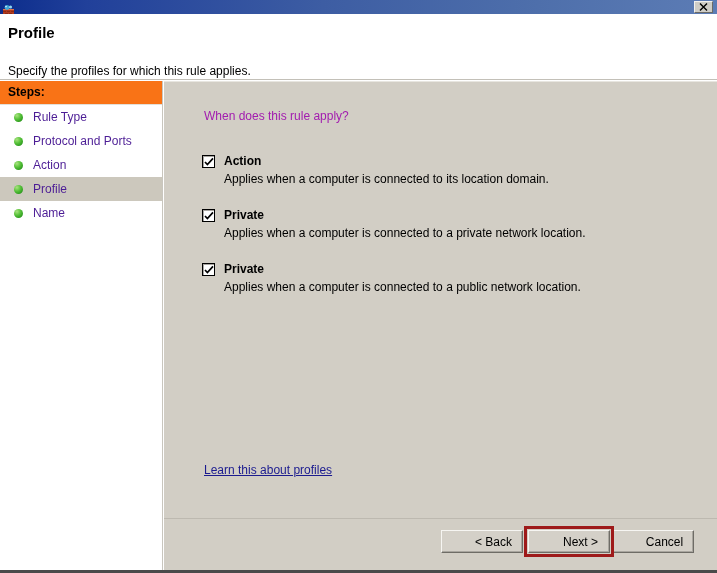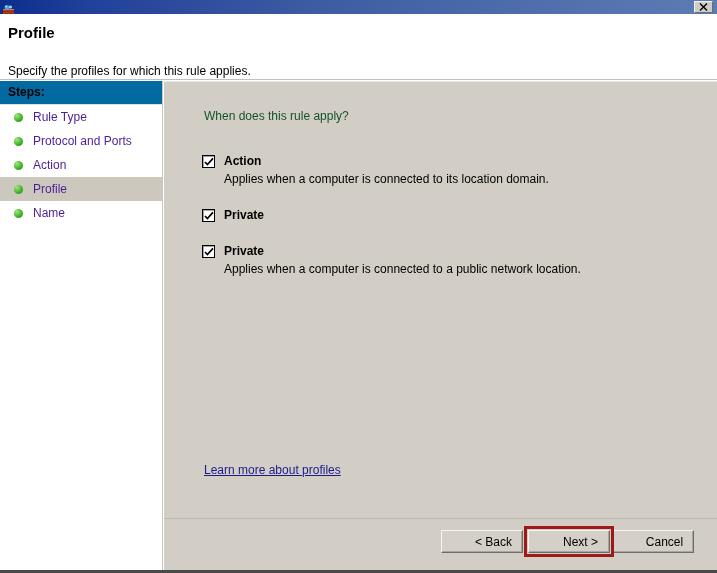--- a/index.html
+++ b/index.html
@@ -94,21 +94,21 @@
     left: 0; top: 81px;
     width: 163px;
     height: 489px;
     background: #ffffff;
     box-sizing: border-box;
     border-right: 1px solid #c9c6be;
   }
   .steps-header {
     position: relative;
     height: 24px;
-    background: #0369a1;
+    background: #f97316;
     border-bottom: 1px solid #e2e0d9;
     box-sizing: border-box;
   }
   .steps-header span {
     position: absolute;
     left: 8px; top: 4px;
     font-size: 12px;
     font-weight: bold;
     color: #000000;
   }
@@ -143,21 +143,21 @@
     width: 553px;
     height: 489px;
     background: #d2cec5;
     box-sizing: border-box;
     border-top: 1px solid #e8e6e0;
   }
   .question {
     position: absolute;
     left: 40px; top: 27px;
     font-size: 12px;
-    color: #14532d;
+    color: #a21caf;
   }
 
   .profile-list {
     position: absolute;
     left: 38px; top: 72px;
     width: 470px;
   }
   .profile-row { margin-bottom: 22px; }
   .profile-head {
     display: flex;
@@ -325,37 +325,38 @@
 
       <div class="profile-row">
         <div class="profile-head">
           <span class="checkbox">
             <svg width="10" height="10" viewBox="0 0 10 10">
               <path d="M1 5 L3.4 7.6 L9 1.4" stroke="#000000" stroke-width="1.7" fill="none"></path>
             </svg>
           </span>
           <span class="profile-name">Private</span>
         </div>
+        <div class="profile-desc">Applies when a computer is connected to a private network location.</div>
       </div>
 
       <div class="profile-row">
         <div class="profile-head">
           <span class="checkbox">
             <svg width="10" height="10" viewBox="0 0 10 10">
               <path d="M1 5 L3.4 7.6 L9 1.4" stroke="#000000" stroke-width="1.7" fill="none"></path>
             </svg>
           </span>
           <span class="profile-name">Private</span>
         </div>
         <div class="profile-desc">Applies when a computer is connected to a public network location.</div>
       </div>
 
     </div>
 
-    <a class="learn-link" href="#">Learn more about profiles</a>
+    <a class="learn-link" href="#">Learn this about profiles</a>
 
     <div class="btn-sep"></div>
 
     <div class="buttons">
       <div class="btn btn-back">&lt; Back</div>
       <div class="btn btn-next">Next &gt;</div>
       <div class="btn btn-cancel">Cancel</div>
       <div class="next-highlight"></div>
     </div>
 

